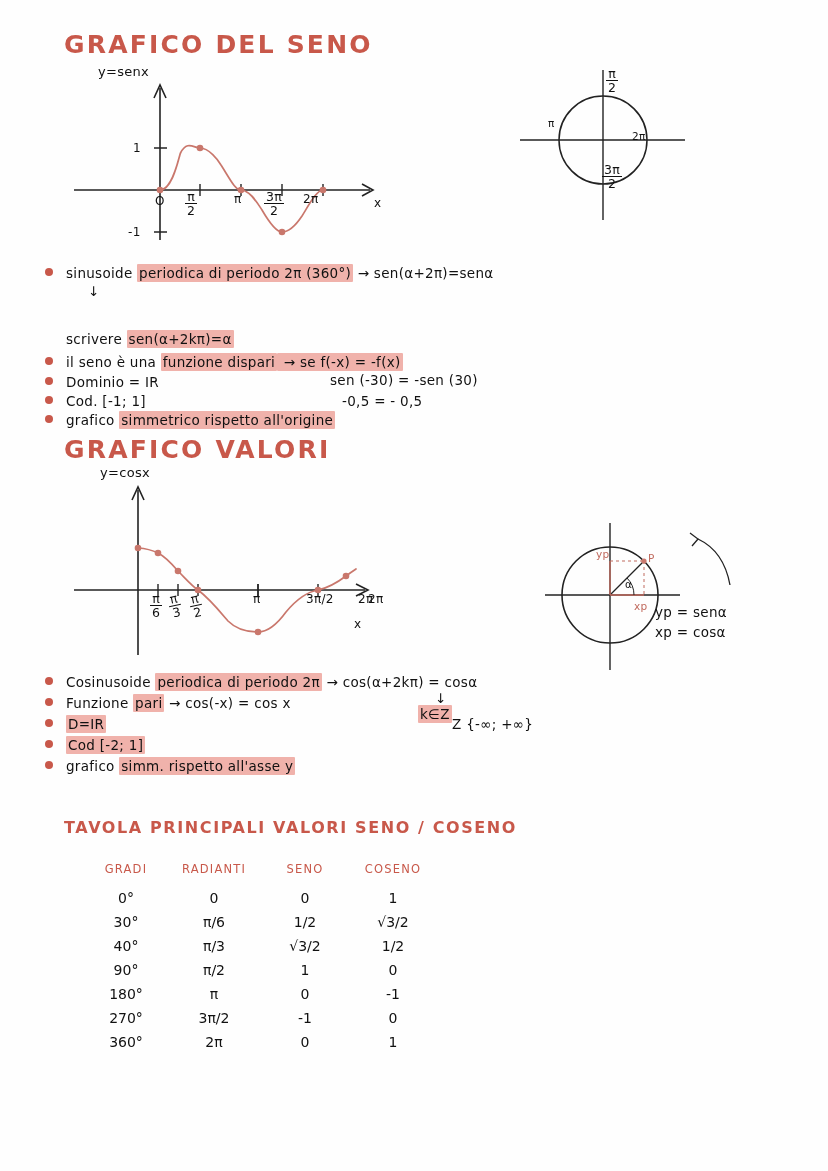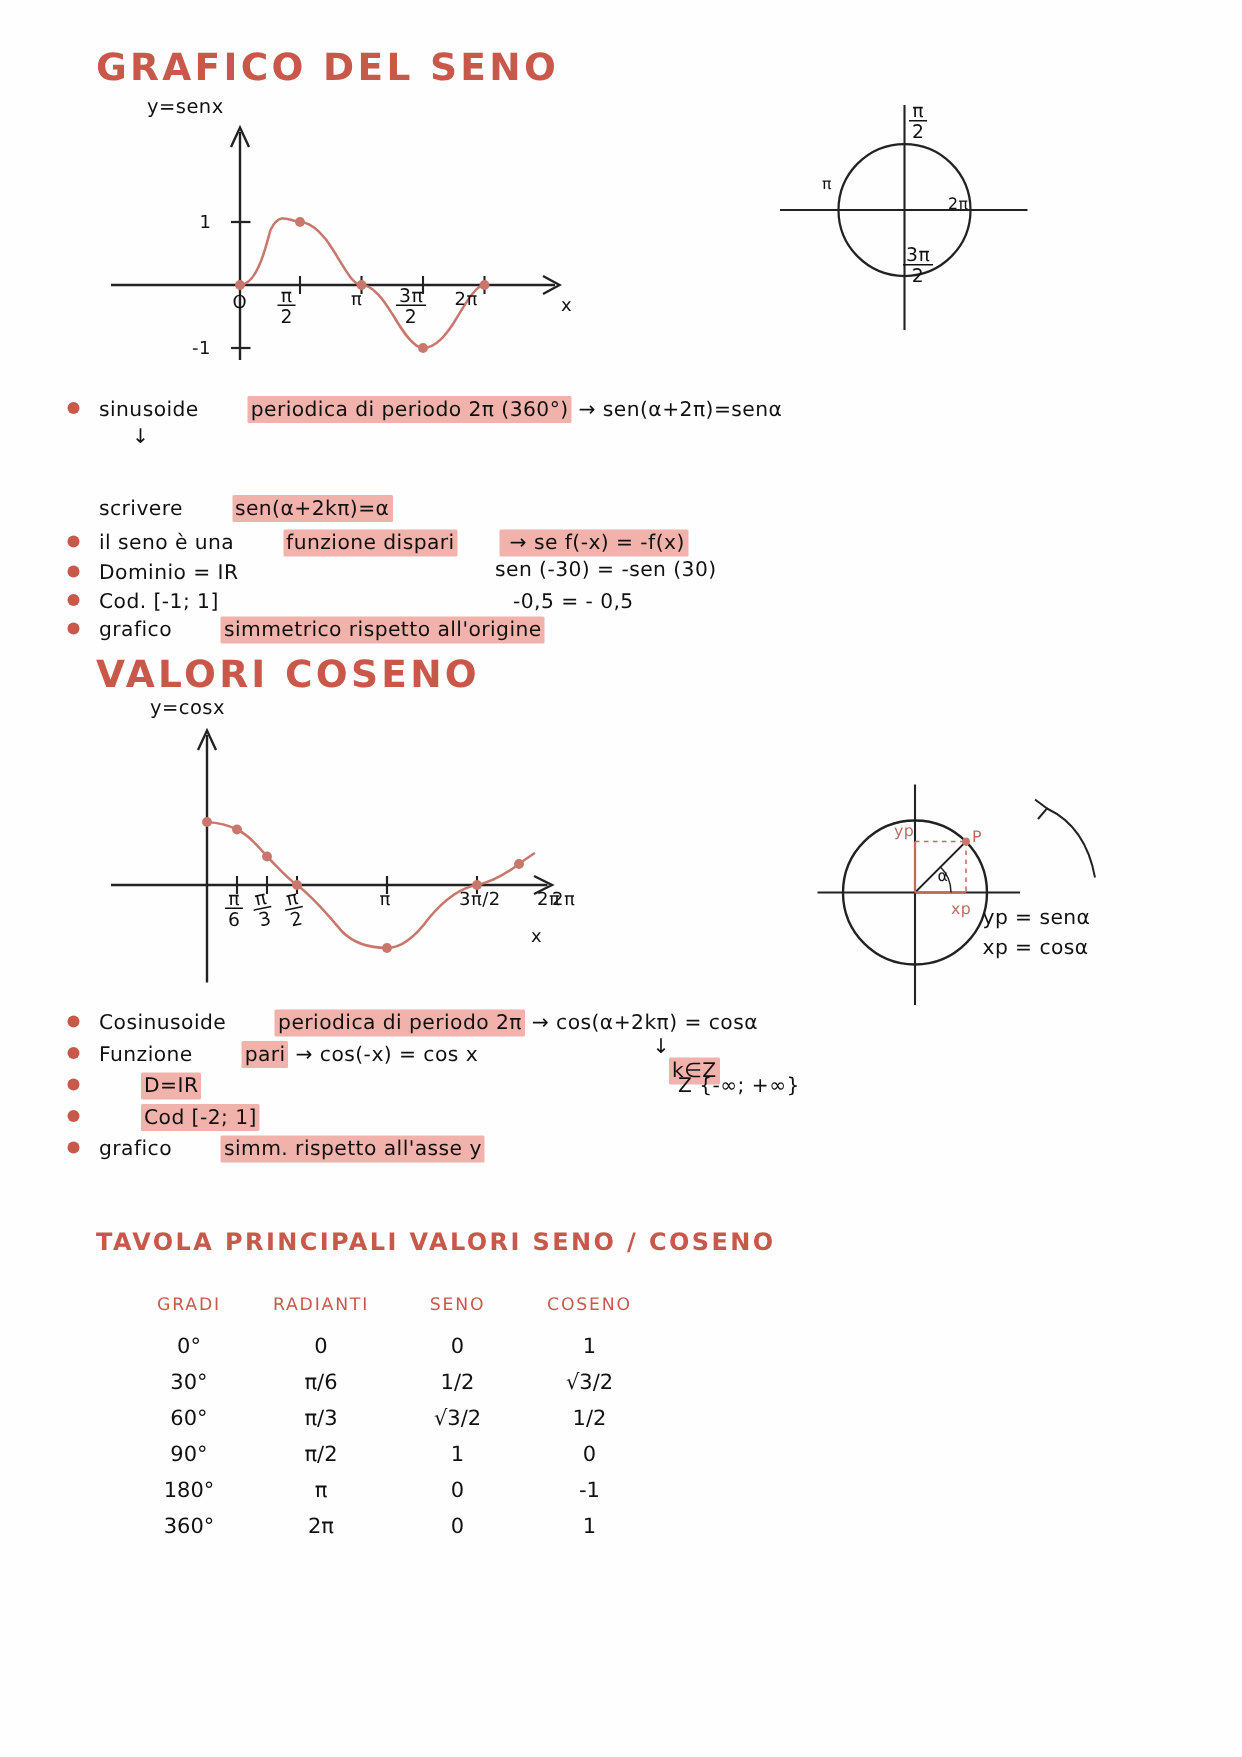--- a/index.html
+++ b/index.html
@@ -46,21 +46,20 @@
     letter-spacing: 0.3px;
   }
   .hw.small { font-size: 12px; }
   .hw.tiny  { font-size: 10.5px; }
 
   
   .hl {
     background: #f0b2ab;
     padding: 1px 2px;
     border-radius: 1px;
-    margin-left: 28px;
   }
 
   
   .bullet {
     position: absolute;
     width: 8px; height: 8px;
     border-radius: 50%;
     background: #c8584a;
   }
 
@@ -199,21 +198,21 @@
   <div class="hw" style="left:66px; top:393px;">Cod. [-1; 1]</div>
 
   <div class="bullet" style="left:45px; top:415px;"></div>
   <div class="hw" style="left:66px; top:412px;">
     <span>grafico </span><span class="hl">simmetrico rispetto all'origine</span>
   </div>
 
   <div class="hw" style="left:330px; top:372px;">sen (-30) = -sen (30)</div>
   <div class="hw" style="left:342px; top:393px;">-0,5 = - 0,5</div>
 
-  <div class="section-title" id="title-coseno">VALORI COSENO</div>
+  <div class="section-title" id="title-coseno">GRAFICO VALORI</div>
 
   <div class="hw" style="left:100px; top:465px; font-size:13px;">y=cosx</div>
 
   <div class="graph" id="cosine-graph" style="left:70px; top:480px;">
     <svg width="330" height="180" viewBox="0 0 330 180">
       <line x1="4" y1="110" x2="295" y2="110" stroke="#222" stroke-width="1.6"></line>
       <path d="M286 104 L298 110 L286 116" fill="none" stroke="#222" stroke-width="1.6"></path>
       <line x1="68" y1="175" x2="68" y2="10" stroke="#222" stroke-width="1.6"></line>
       <path d="M62 20 L68 7 L74 20" fill="none" stroke="#222" stroke-width="1.6"></path>
 
@@ -335,38 +334,44 @@
         <td>0</td>
         <td>1</td>
       </tr>
       <tr>
         <td>30°</td>
         <td>π/6</td>
         <td>1/2</td>
         <td>√3/2</td>
       </tr>
       <tr>
-        <td>60°</td>
+        <td>40°</td>
         <td>π/3</td>
         <td>√3/2</td>
         <td>1/2</td>
       </tr>
       <tr>
         <td>90°</td>
         <td>π/2</td>
         <td>1</td>
         <td>0</td>
       </tr>
       <tr>
         <td>180°</td>
         <td>π</td>
         <td>0</td>
         <td>-1</td>
       </tr>
       <tr>
+        <td>270°</td>
+        <td>3π/2</td>
+        <td>-1</td>
+        <td>0</td>
+      </tr>
+      <tr>
         <td>360°</td>
         <td>2π</td>
         <td>0</td>
         <td>1</td>
       </tr>
     </tbody>
   </table>
 
 </div>
 

